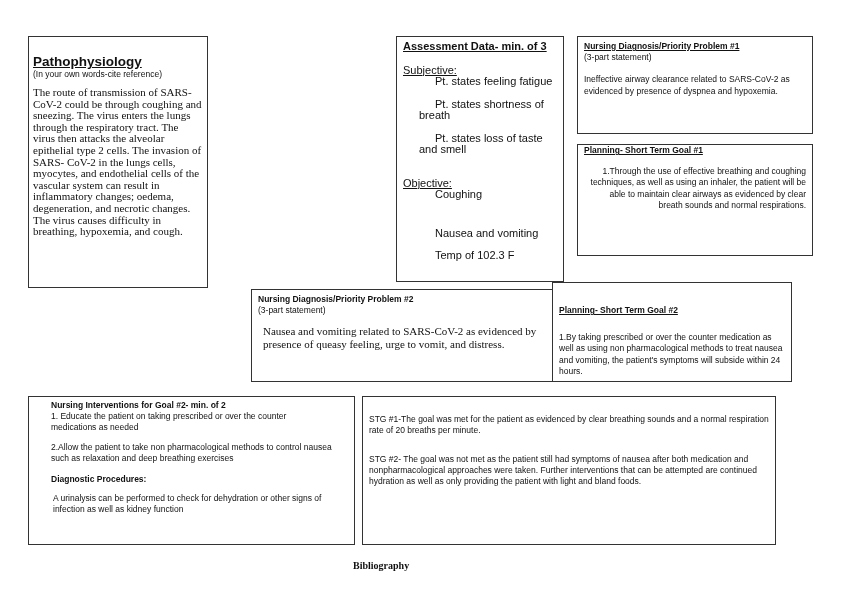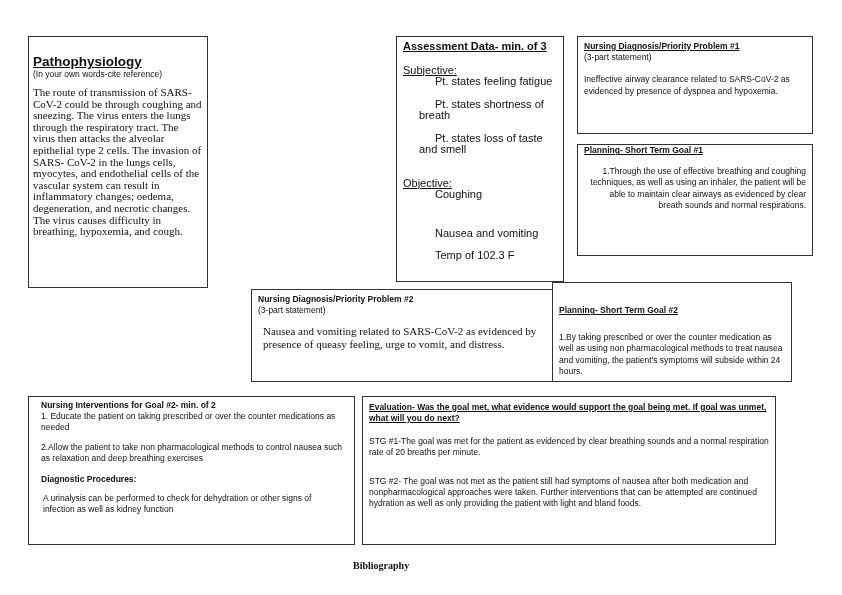--- a/index.html
+++ b/index.html
@@ -27,21 +27,21 @@
 
   #stg1 { left: 577px; top: 144px; width: 236px; height: 112px; padding: 0 6px; font-size: 8.5px; line-height: 11.2px; }
   #stg1 .body { margin-top: 10px; text-align: right; }
 
   #nd2 { left: 215px; top: 289px; width: 303px; height: 93px; padding: 4px 6px; font-size: 8.5px; line-height: 10.5px; margin-left: 36px; }
   #nd2 .body { font-size: 11px; line-height: 13px; margin-top: 10px; padding-left: 5px; }
 
   #stg2 { left: 552px; top: 282px; width: 240px; height: 100px; padding: 22px 6px; font-size: 8.5px; line-height: 11.2px; }
   #stg2 .body { margin-top: 16px; }
 
-  #interv { left: 28px; top: 396px; width: 327px; height: 149px; padding: 3px 12px; font-size: 8.5px; line-height: 10.8px; }
+  #interv { left: 28px; top: 396px; width: 327px; height: 149px; padding: 3px 22px; font-size: 8.5px; line-height: 10.8px; }
   #interv .gap { height: 10px; }
   #interv .diag-body { padding-left: 2px; margin-top: 8px; }
 
   #eval { left: 362px; top: 396px; width: 414px; height: 149px; padding: 5px 6px; font-size: 8.5px; line-height: 11px; }
   #eval .gap { height: 12px; }
   #eval .gap2 { height: 18px; }
 
   #bib { position: absolute; left: 353px; top: 560px; font-size: 10px; font-weight: bold; }
 </style>
 </head>
@@ -97,20 +97,19 @@
   <div class="b">Nursing Interventions for Goal #2- min. of 2</div>
   <div>1. Educate the patient on taking prescribed or over the counter medications as needed</div>
   <div class="gap"></div>
   <div>2.Allow the patient to take non pharmacological methods to control nausea such as relaxation and deep breathing exercises</div>
   <div class="gap"></div>
   <div class="b">Diagnostic Procedures:</div>
   <div class="diag-body">A urinalysis can be performed to check for dehydration or other signs of infection as well as kidney function</div>
 </div>
 
 <div class="box sans" id="eval">
-  <div class="b u">Evaluation- Was the goal met, what evidence would support the goal being met. If goal was unmet, what will you do next?</div>
   <div class="gap"></div>
   <div>STG #1-The goal was met for the patient as evidenced by clear breathing sounds and a normal respiration rate of 20 breaths per minute.</div>
   <div class="gap2"></div>
   <div>STG #2- The goal was not met as the patient still had symptoms of nausea after both medication and nonpharmacological approaches were taken. Further interventions that can be attempted are continued hydration as well as only providing the patient with light and bland foods.</div>
 </div>
 
 <div id="bib" class="serif">Bibliography</div>
 
 </body></html>

